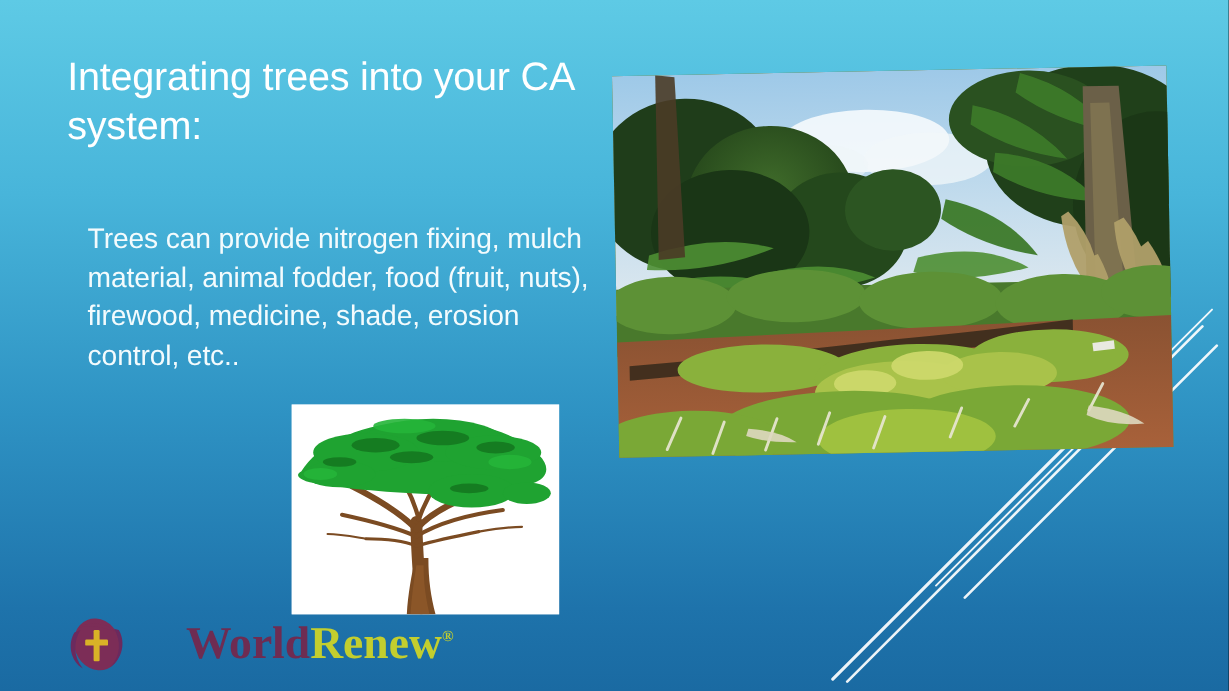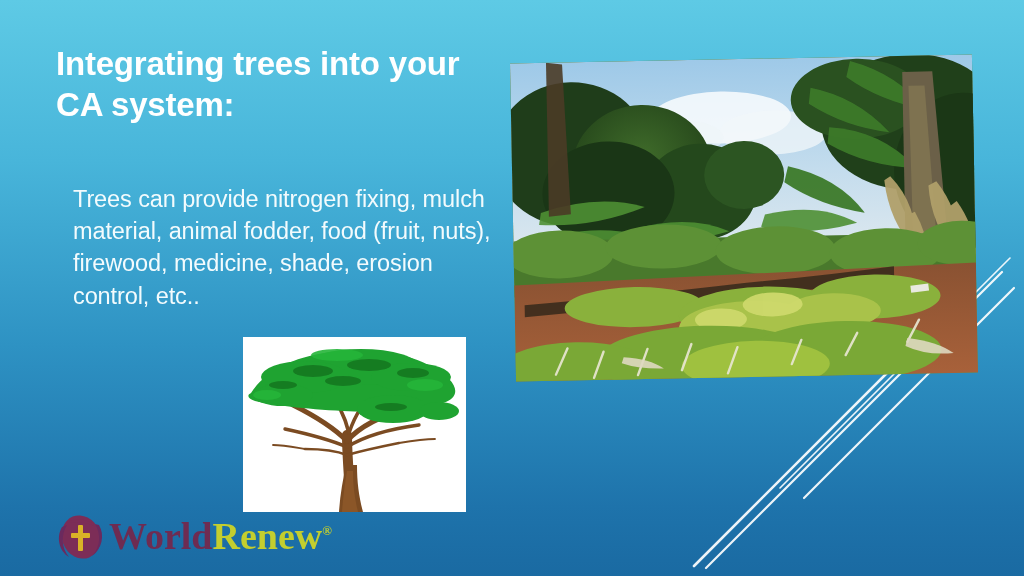--- a/index.html
+++ b/index.html
@@ -31,21 +31,21 @@
   .title-block {
     position: absolute;
     left: 56px;
     top: 44px;
     width: 440px;
   }
   .slide-title {
     margin: 0;
     color: #ffffff;
     font-size: 33px;
-    font-weight: bold;
+    font-weight: normal;
     line-height: 1.24;
     letter-spacing: -0.2px;
   }
 
   
   .body-block {
     position: absolute;
     left: 57px;
     top: 167px;
     width: 450px;
@@ -108,20 +108,21 @@
     margin-right: 2px;
   }
   .logo-mark svg { display: block; width: 100%; height: 100%; }
   .logo-word {
     font-family: "Liberation Serif", serif;
     font-size: 38px;
     line-height: 1;
     white-space: nowrap;
     position: relative;
     top: -1px;
+    margin-left: 46px;
   }
   .logo-world { color: #6E2C52; font-weight: bold; }
   .logo-renew { color: #C3CE2E; font-weight: bold; }
   .logo-tm {
     color: #C3CE2E;
     font-size: 13px;
     vertical-align: super;
     font-weight: bold;
   }
 </style>

